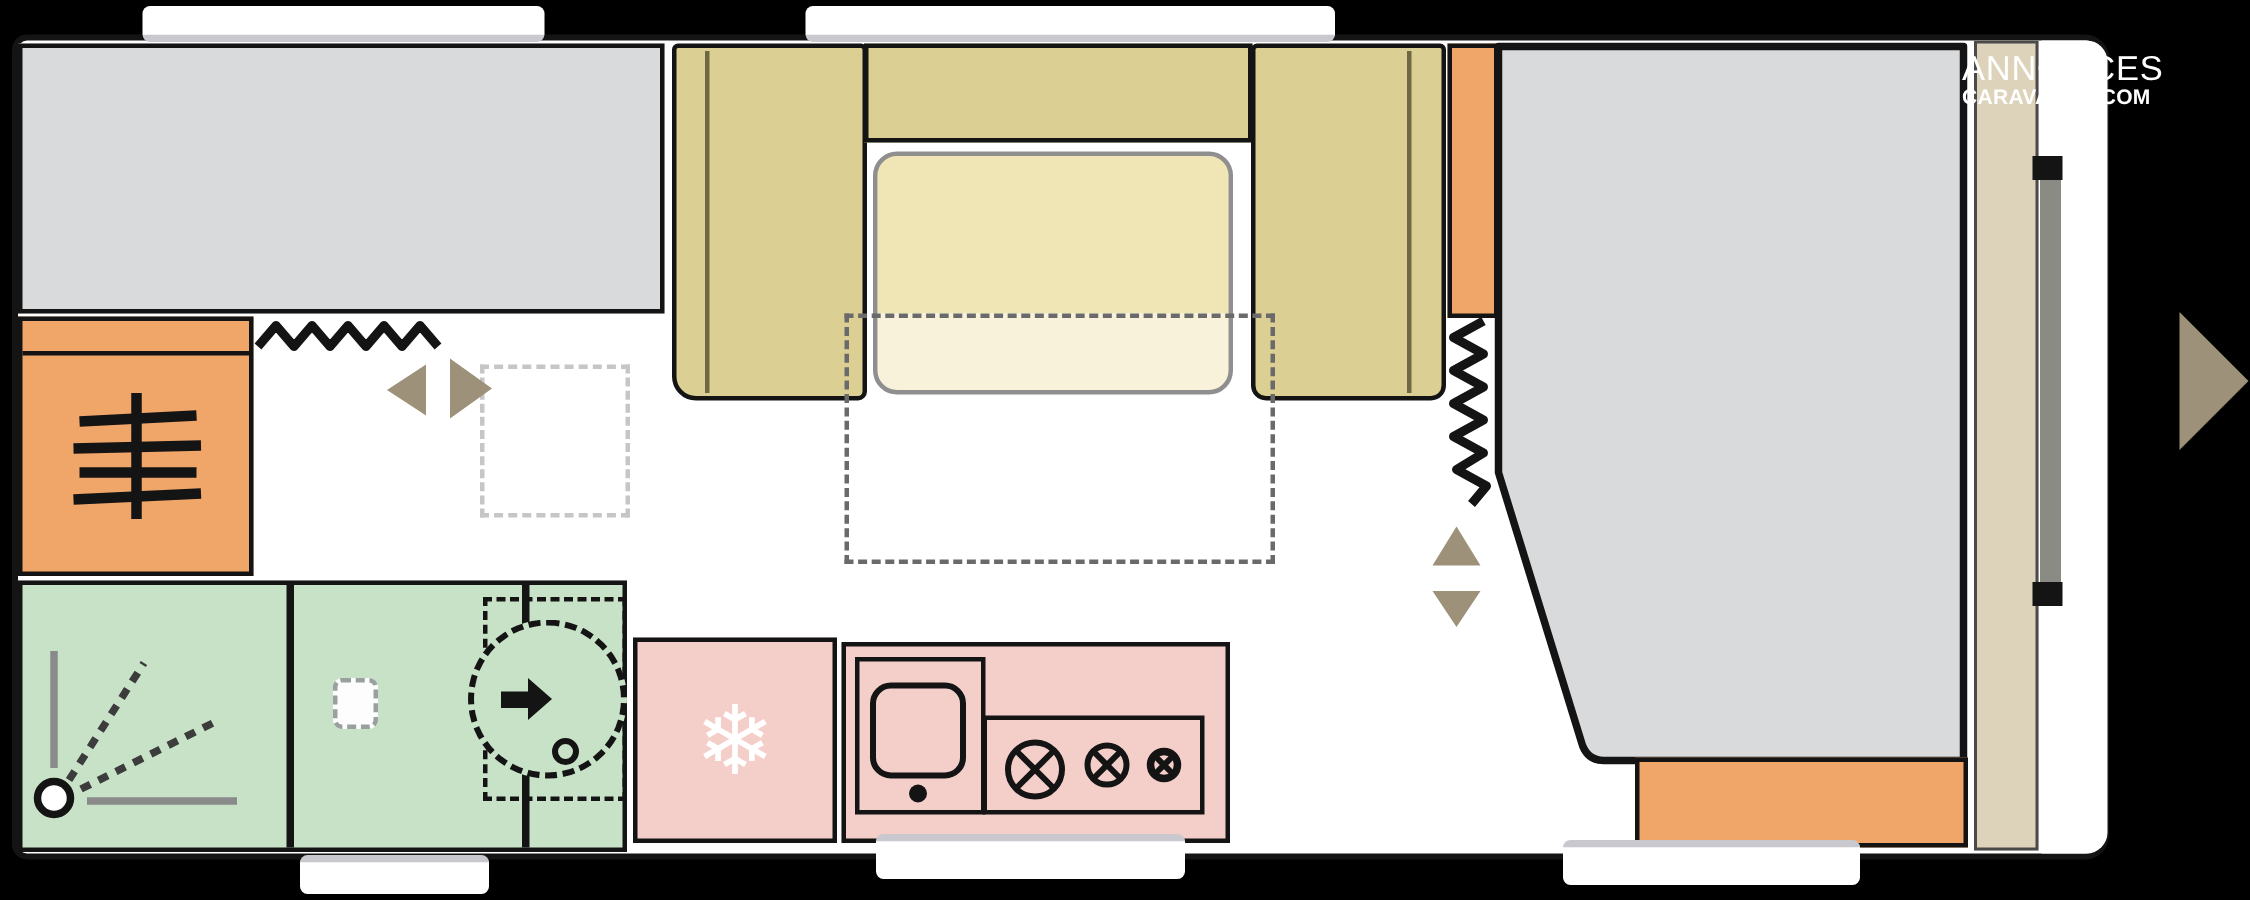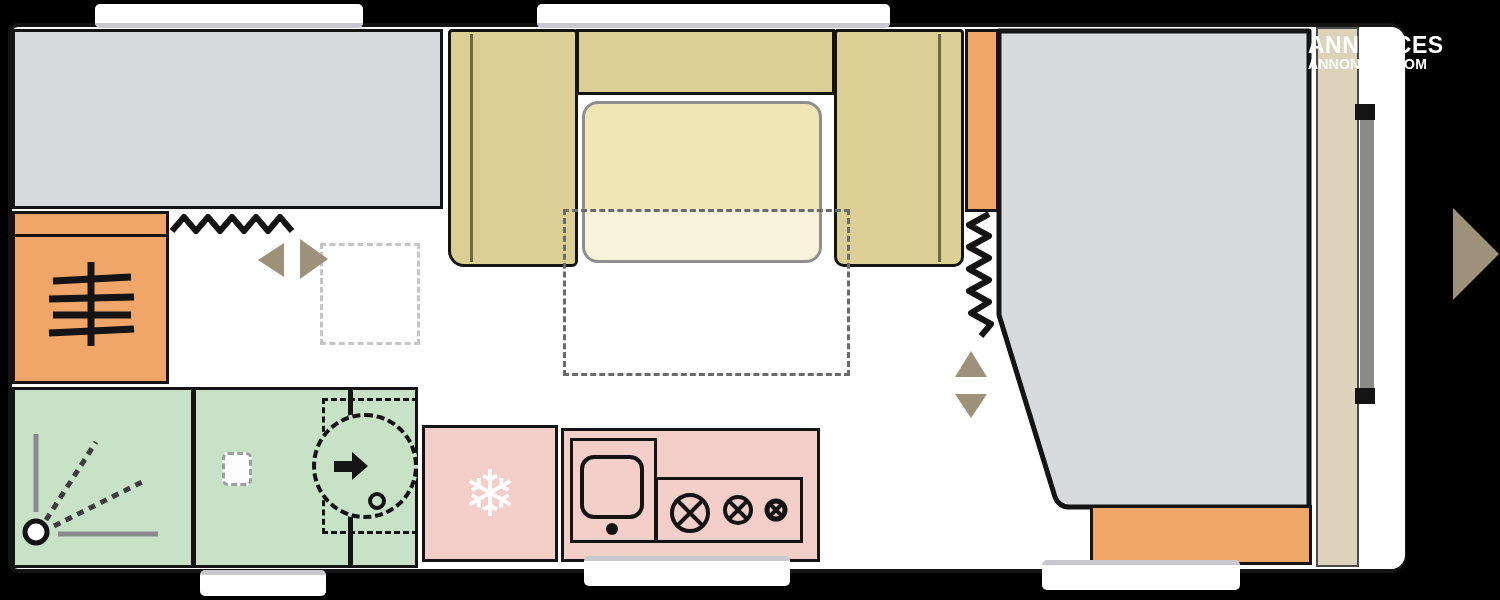--- a/index.html
+++ b/index.html
@@ -45,21 +45,21 @@
   .bed-ext{left:563px;top:209px;width:287px;height:167px;border:3px dashed var(--dash-dark,#6a6a6a);}
   .locker{left:320px;top:243px;width:100px;height:102px;border:3px dashed var(--dash-light,#c6c6c6);}
   .orange-right{left:965px;top:29px;width:34px;height:183px;background:var(--cabinet-orange,#f0a569);}
   .sideboard{left:1090px;top:505px;width:222px;height:60px;background:var(--cabinet-orange,#f0a569);}
   .headboard{left:1316px;top:27px;width:43px;height:540px;background:var(--headboard-tan,#ddd3ba);
       border:2px solid #4a4a4a;}
   .entry-band{left:1361px;top:27px;width:44px;height:542px;background:#fff;border-radius:0 14px 14px 0;}
   .door-bar{left:1360px;top:110px;width:14px;height:288px;background:var(--door-gray,#8b8b86);border-radius:3px;}
   .door-notch{width:20px;height:16px;background:var(--wall,#141414);}
   .watermark{left:1308px;top:33px;color:#fff;z-index:9;line-height:1.05;}
-  .wm1{font-size:23px;font-weight:700;letter-spacing:0.5px;display:block;}
+  .wm1{font-size:23px;font-weight:400;letter-spacing:0.5px;display:block;}
   .wm2{font-size:14px;font-weight:800;letter-spacing:0.2px;display:block;}
 </style>
 </head>
 <body>
 
 <div class="canvas">
 
   <div class="abs caravan-body"></div>
 
   <div class="abs furn bed-front z2"></div>
@@ -157,16 +157,16 @@
        border-bottom:46px solid transparent;border-left:46px solid var(--arrow-taupe,#9d9179)"></div>
 
   <div class="abs win win-top" style="left:95px;top:4px;width:268px;height:24px"></div>
   <div class="abs win win-top" style="left:537px;top:4px;width:353px;height:24px"></div>
   <div class="abs win win-bottom" style="left:200px;top:570px;width:126px;height:26px"></div>
   <div class="abs win win-bottom" style="left:584px;top:556px;width:206px;height:30px"></div>
   <div class="abs win win-bottom" style="left:1042px;top:560px;width:198px;height:30px"></div>
 
   <div class="abs watermark">
     <span class="wm1">ANNONCES</span>
-    <span class="wm2">ANNONCES.COM</span>
+    <span class="wm2">CARAVANES.COM</span>
   </div>
 
 </div>
 
 </body></html>

